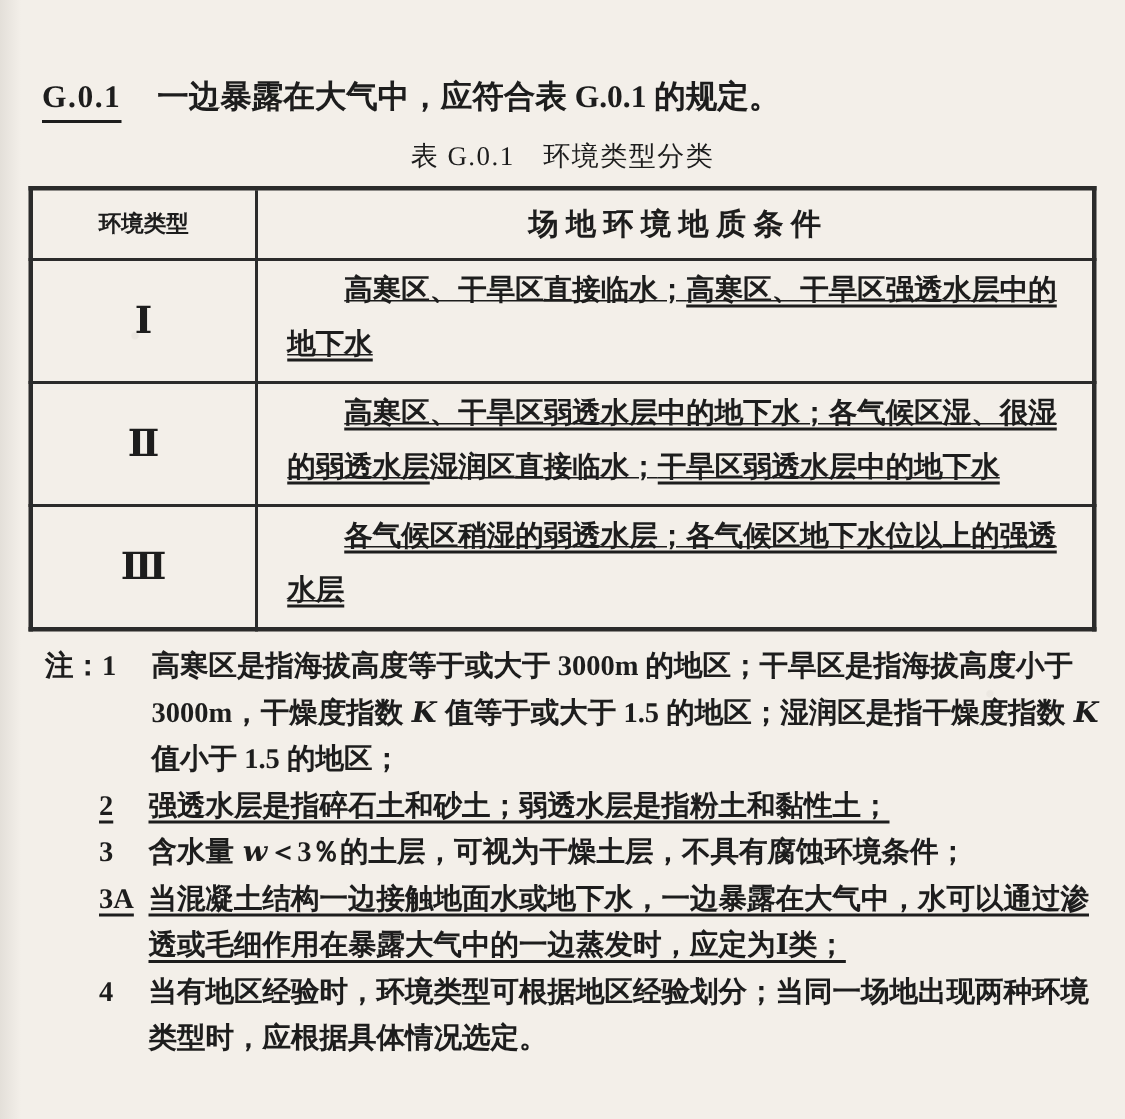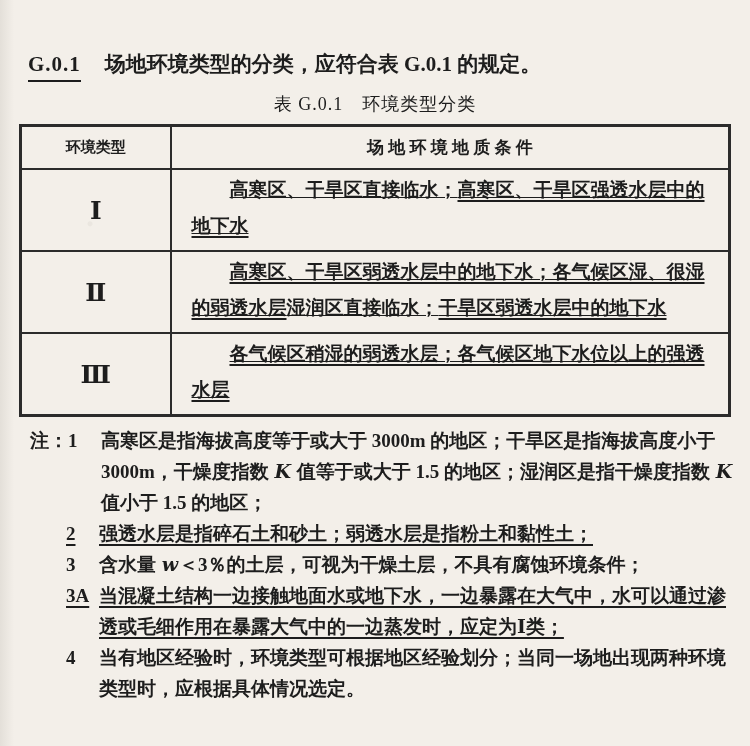--- a/index.html
+++ b/index.html
@@ -59,21 +59,21 @@
     margin: 8px auto 0;
     border-collapse: collapse;
     font-size: 19px;
     font-weight: 600;
   }
   table.env-table, table.env-table th, table.env-table td {
     border: 2px solid var(--line);
   }
   table.env-table { border-width: 3px; }
   th.h-type { width: 150px; padding: 9px 2px; font-size: 15px; border-right-width: 1px; }
-  th.h-cond { padding: 9px 20px; font-size: 17px; }
+  th.h-cond { padding: 9px 20px; font-size: 20px; }
   td.cell-type {
     text-align: center;
     vertical-align: middle;
     font-size: 25px;
     border-right-width: 1px;
   }
   td.cell-cond {
     padding: 2px 20px 6px;
     line-height: 36px;
     text-indent: 2em;
@@ -100,21 +100,21 @@
     padding: 0 1px;
   }
 </style>
 </head>
 <body>
 
 <div class="page">
 
 
   <p class="clause">
-    <span class="clause-num">G.0.1</span><span class="clause-text">场地环境类型的分类，应符合表 G.0.1 的规定。</span>
+    <span class="clause-num">G.0.1</span><span class="clause-text">一边暴露在大气中，应符合表 G.0.1 的规定。</span>
   </p>
 
   <div class="table-caption">表 G.0.1　环境类型分类</div>
 
   <table class="env-table">
     <thead>
       <tr>
         <th class="h-type">环境类型</th>
         <th class="h-cond">场 地 环 境 地 质 条 件</th>
       </tr>

